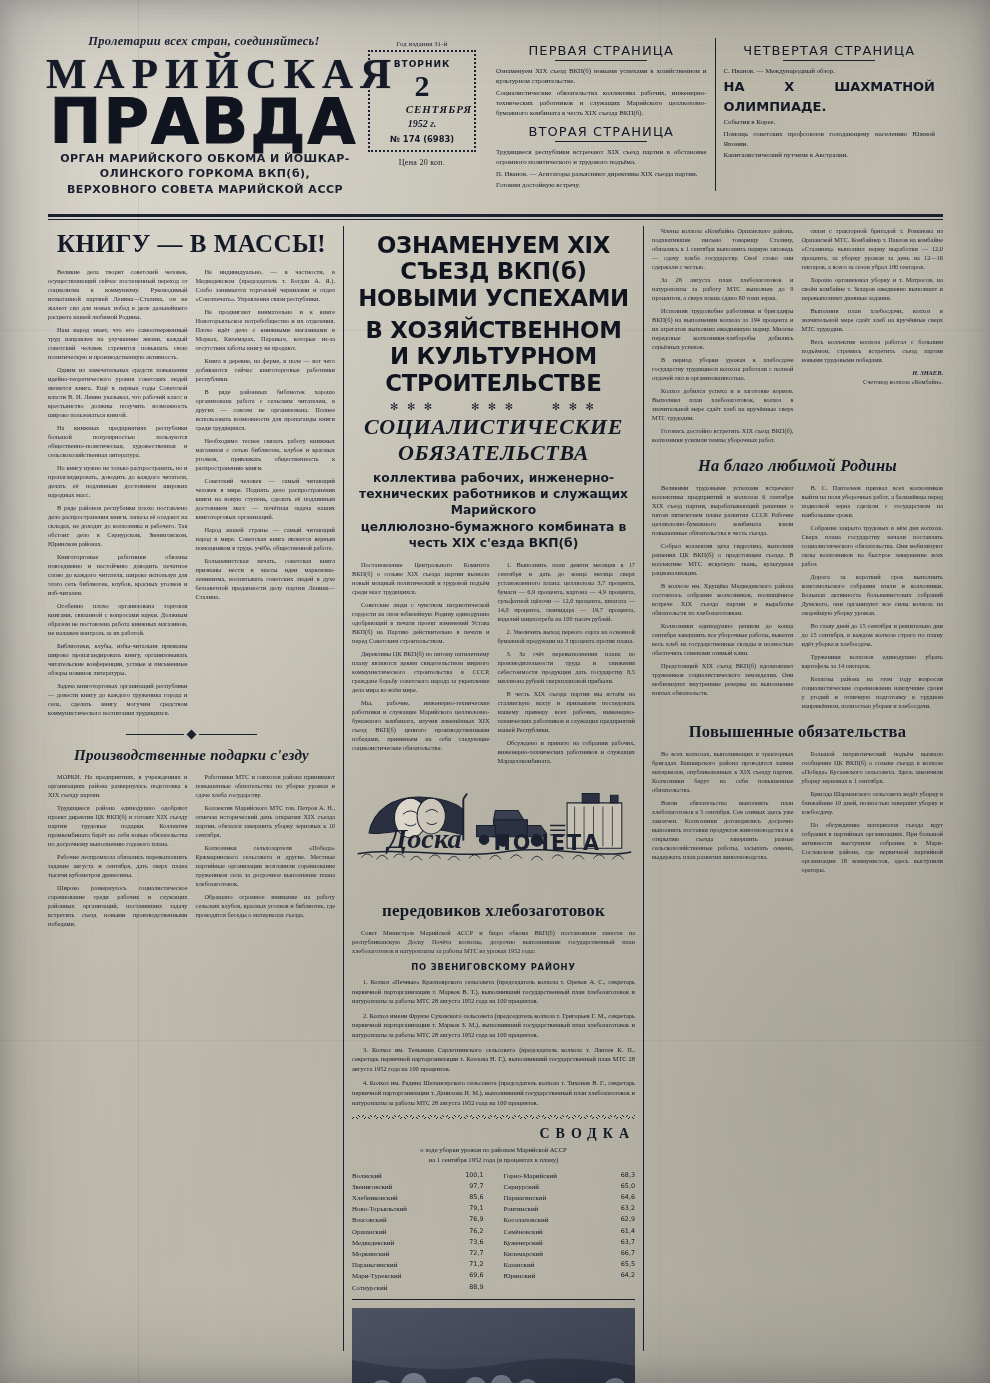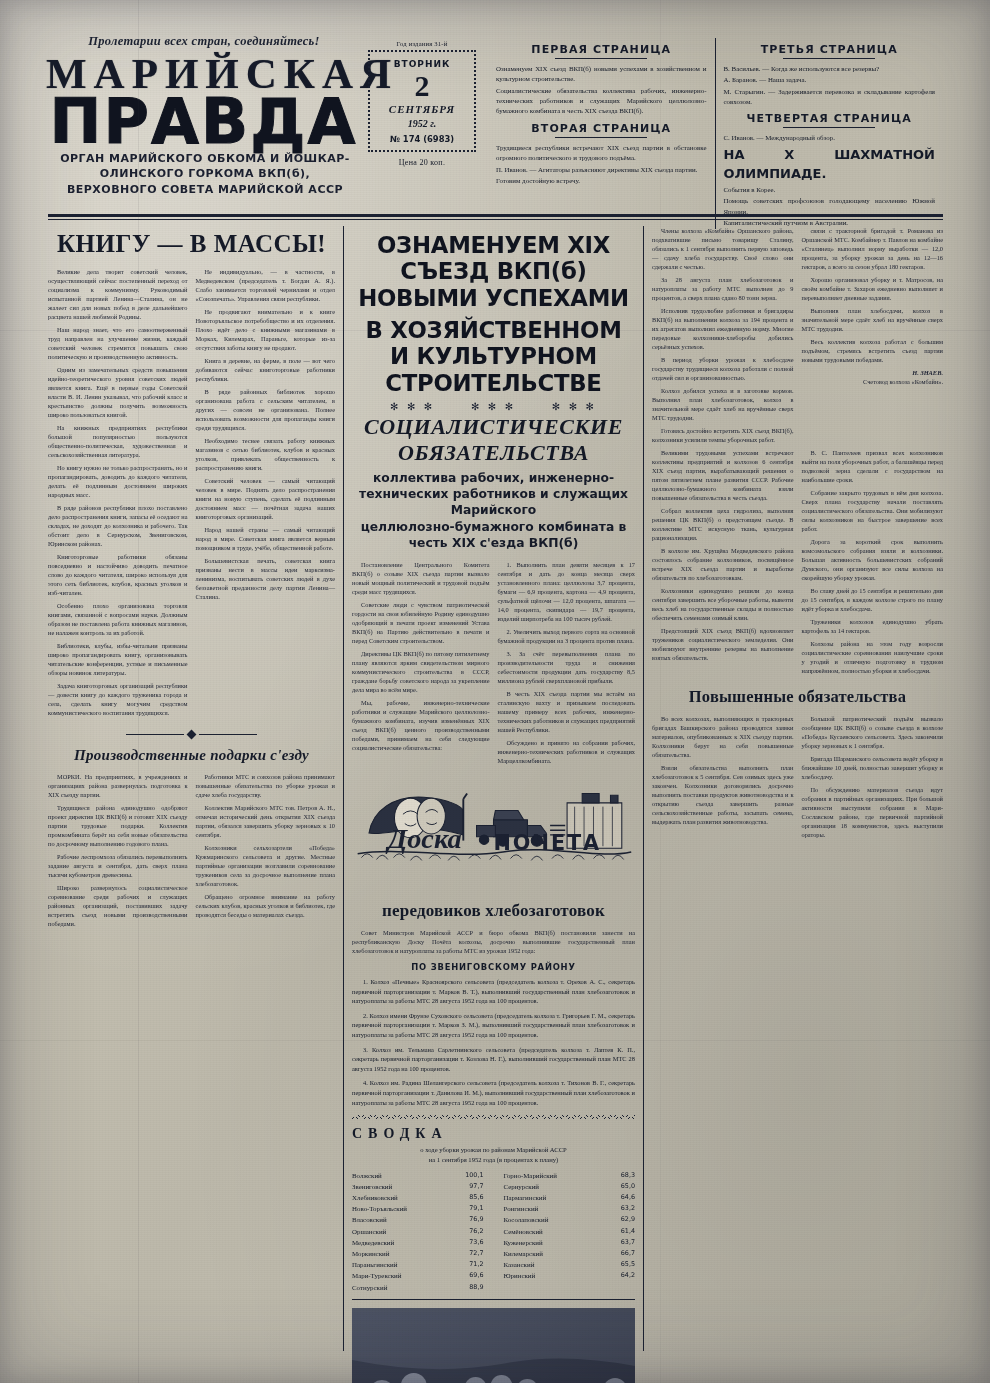--- a/index.html
+++ b/index.html
@@ -56,37 +56,37 @@
   }
 
   
   #datebox{position:absolute;left:320px;top:6px;width:108px;text-align:center;}
   #yearline{font-size:6.6px;letter-spacing:.2px;margin-bottom:3px;text-align:center;}
   #dateframe{
     border:2px dotted #1b2131;padding:7px 2px 6px;
   }
   #dow{font-family:"DejaVu Sans",sans-serif;font-size:9px;font-weight:bold;letter-spacing:1px;}
   #dnum{font-family:"Liberation Serif",serif;font-size:30px;font-weight:bold;line-height:1.05;margin:1px 0 0;}
-  #dmon{font-style:italic;font-weight:bold;font-size:11px;letter-spacing:1px;margin-top:1px;}
+  #dmon{font-style:italic;font-weight:bold;font-size:11px;letter-spacing:1px;margin-top:1px;text-align:right;}
   #dyear{font-style:italic;font-weight:bold;font-size:10px;margin-top:3px;}
   #dnumber{font-family:"DejaVu Sans",sans-serif;font-size:8.4px;font-weight:bold;margin-top:5px;}
   #price{font-size:8px;margin-top:6px;letter-spacing:.3px;}
 
   
   #contents{position:absolute;left:440px;top:4px;width:455px;}
   #cont-head{
     text-align:center;font-family:"DejaVu Sans",sans-serif;font-weight:bold;
     font-size:15px;letter-spacing:7px;color:#161b29;margin-bottom:7px;
   }
   #cont-cols{display:flex;gap:0;}
   .ccol{width:50%;padding:0 8px;box-sizing:border-box;}
   .ccol.left{border-right:1px solid #1b2131;}
   .csec{
-    text-align:center;font-family:"DejaVu Sans",sans-serif;font-weight:bold;
-    font-size:11px;letter-spacing:1.1px;margin:5px 0 2px;
+    text-align:center;font-family:"DejaVu Sans",sans-serif;font-weight:normal;
+    font-size:13px;letter-spacing:1.1px;margin:5px 0 2px;
   }
   .csec-u{width:92px;margin:0 auto 5px;border-top:1px solid #1b2131;}
   .citem{font-size:6.9px;line-height:1.5;text-align:justify;margin-bottom:1px;}
   .citem.b{font-weight:bold;font-family:"DejaVu Sans",sans-serif;font-size:13px;}
 
   
   #md1{position:absolute;left:48px;top:214px;width:895px;border-top:3px solid #1b2131;}
   #md2{position:absolute;left:48px;top:219px;width:895px;border-top:1px solid #1b2131;}
 
   
@@ -144,21 +144,21 @@
     text-align:center;letter-spacing:.8px;margin:7px 0 5px;
   }
   .wavy{
     height:6px;margin:7px 0 3px;
     background-image:radial-gradient(circle at 3px 6px, transparent 2.6px, #1b2131 2.7px, #1b2131 3.3px, transparent 3.4px),
                      radial-gradient(circle at 9px 0px, transparent 2.6px, #1b2131 2.7px, #1b2131 3.3px, transparent 3.4px);
     background-size:12px 12px;background-repeat:repeat-x;
   }
   .svodka-t{
     font-family:"Liberation Serif",serif;font-weight:bold;font-size:14px;
-    text-align:left;letter-spacing:6px;margin:6px 0 3px;
+    text-align:right;letter-spacing:6px;margin:6px 0 3px;
   }
   .svodka-s{font-size:6.6px;text-align:center;line-height:1.4;margin-bottom:6px;}
   .svodka-cols{display:flex;gap:20px;}
   .svodka-cols > div{width:50%;}
   .srow{display:flex;justify-content:space-between;font-size:6.9px;line-height:1.62;}
   .srow b{font-weight:normal;}
   .srow span.v{font-family:"DejaVu Sans",sans-serif;font-size:6.4px;}
 
   .photo{
     width:100%;height:205px;margin:8px 0 4px;
@@ -217,27 +217,20 @@
           </div>
           <div>
             <div class="csec">ВТОРАЯ СТРАНИЦА</div>
             <div class="csec-u"></div>
             <div class="citem">Трудящиеся республики встречают XIX съезд партии в обстановке огромного политического и трудового подъёма.</div>
             <div class="citem">П. Иванов. — Агитаторы разъясняют директивы XIX съезда партии.</div>
             <div class="citem">Готовим достойную встречу.</div>
           </div>
         </div>
         <div class="ccol">
-          <div>
-            <div class="csec">ТРЕТЬЯ СТРАНИЦА</div>
-            <div class="csec-u"></div>
-            <div class="citem">В. Васильев. — Когда же используются все резервы?</div>
-            <div class="citem">А. Баранов. — Наша задача.</div>
-            <div class="citem">М. Старыгин. — Задерживается перевозка и складывание картофеля совхозом.</div>
-          </div>
           <div>
             <div class="csec">ЧЕТВЕРТАЯ СТРАНИЦА</div>
             <div class="csec-u"></div>
             <div class="citem">С. Иванов. — Международный обзор.</div>
             <div class="citem b">НА X ШАХМАТНОЙ ОЛИМПИАДЕ.</div>
             <div class="citem">События в Корее.</div>
             <div class="citem">Помощь советских профсоюзов голодающему населению Южной Японии.</div>
             <div class="citem">Капиталистический путчизм в Австралии.</div>
           </div>
         </div>
@@ -547,20 +540,21 @@
         <div class="tcol">
           <p>связи с тракторной бригадой т. Романова из Оршанской МТС. Комбайнер т. Павлов на комбайне «Сталинец» выполнил норму выработки — 12,0 процента, за уборку урожая за день на 12—16 гектаров, а всего за сезон убрал 180 гектаров.</p>
           <p>Хорошо организовал уборку и т. Матросов, на своём комбайне т. Захаров ежедневно выполняет и перевыполняет дневные задания.</p>
           <p>Выполнив план хлебосдачи, колхоз в значительной мере сдаёт хлеб на вручённые сверх МТС трудодни.</p>
           <p>Весь коллектив колхоза работал с большим подъёмом, стремясь встретить съезд партии новыми трудовыми победами.</p>
           <div class="sig">Н. ЗНАЕВ.</div>
           <div class="sig2">Счетовод колхоза «Комбайн».</div>
         </div>
       </div>
 
+      <div class="rh it" style="margin-top:8px;">На благо любимой Родины</div>
       <div class="sub2">
         <div class="tcol">
           <p>Великими трудовыми успехами встречают коллективы предприятий и колхозов 6 сентября XIX съезд партии, вырабатывающий решения о пятом пятилетнем плане развития СССР. Рабочие целлюлозно-бумажного комбината взяли повышенные обязательства в честь съезда.</p>
           <p>Собрал коллектив цеха гидролиза, выполняя решения ЦК ВКП(б) о предстоящем съезде. В коллективе МТС искусную ткань, культурная рационализация.</p>
           <p>В колхозе им. Хрущёва Медведевского района состоялось собрание колхозников, посвящённое встрече XIX съезда партии и выработке обязательств по хлебозаготовкам.</p>
           <p>Колхозники единодушно решили до конца сентября завершить все уборочные работы, вывезти весь хлеб на государственные склады и полностью обеспечить семенами озимый клин.</p>
           <p>Предстоящий XIX съезд ВКП(б) вдохновляет тружеников социалистического земледелия. Они мобилизуют внутренние резервы на выполнение взятых обязательств.</p>
         </div>
         <div class="tcol">
           <p>В. С. Пантелеев призвал всех колхозников выйти на поля уборочных работ, а балашёвцы перед подвозкой зерна сделали с государством на наибольшие сроки.</p>

